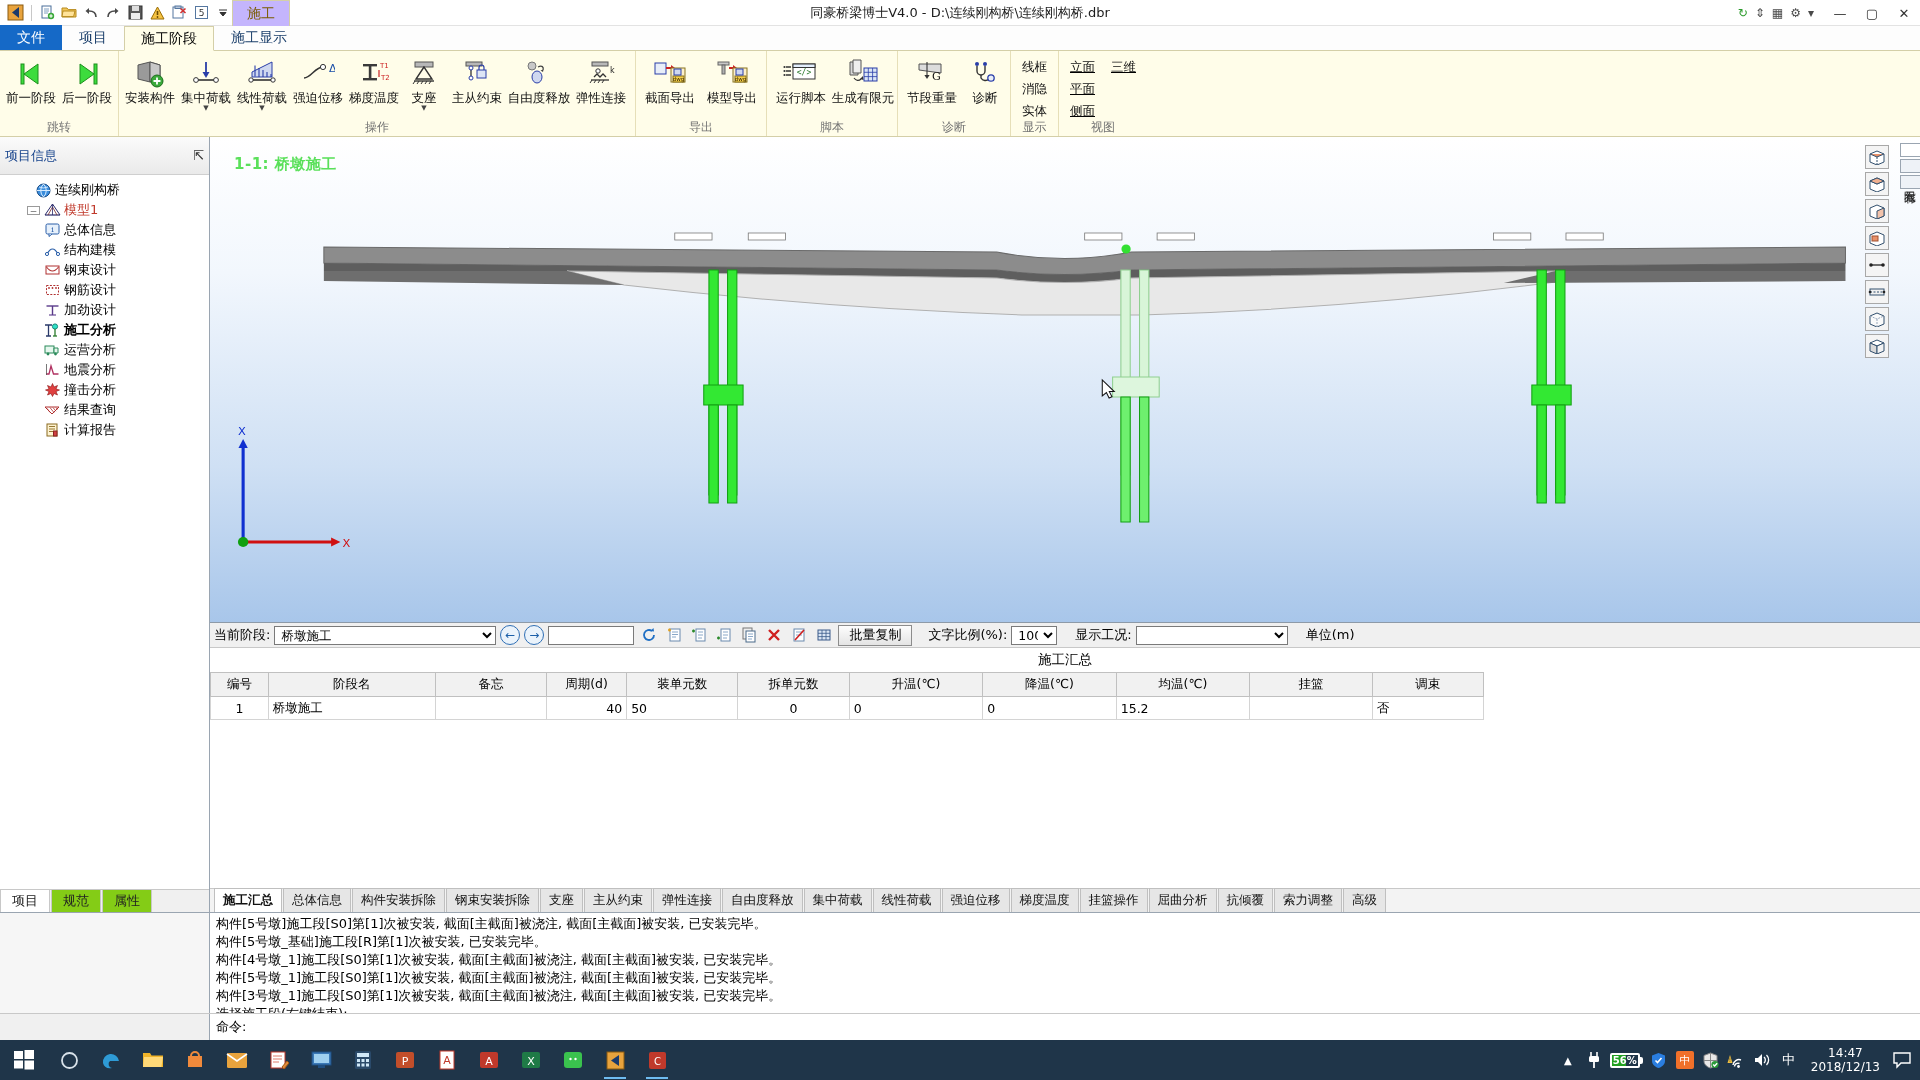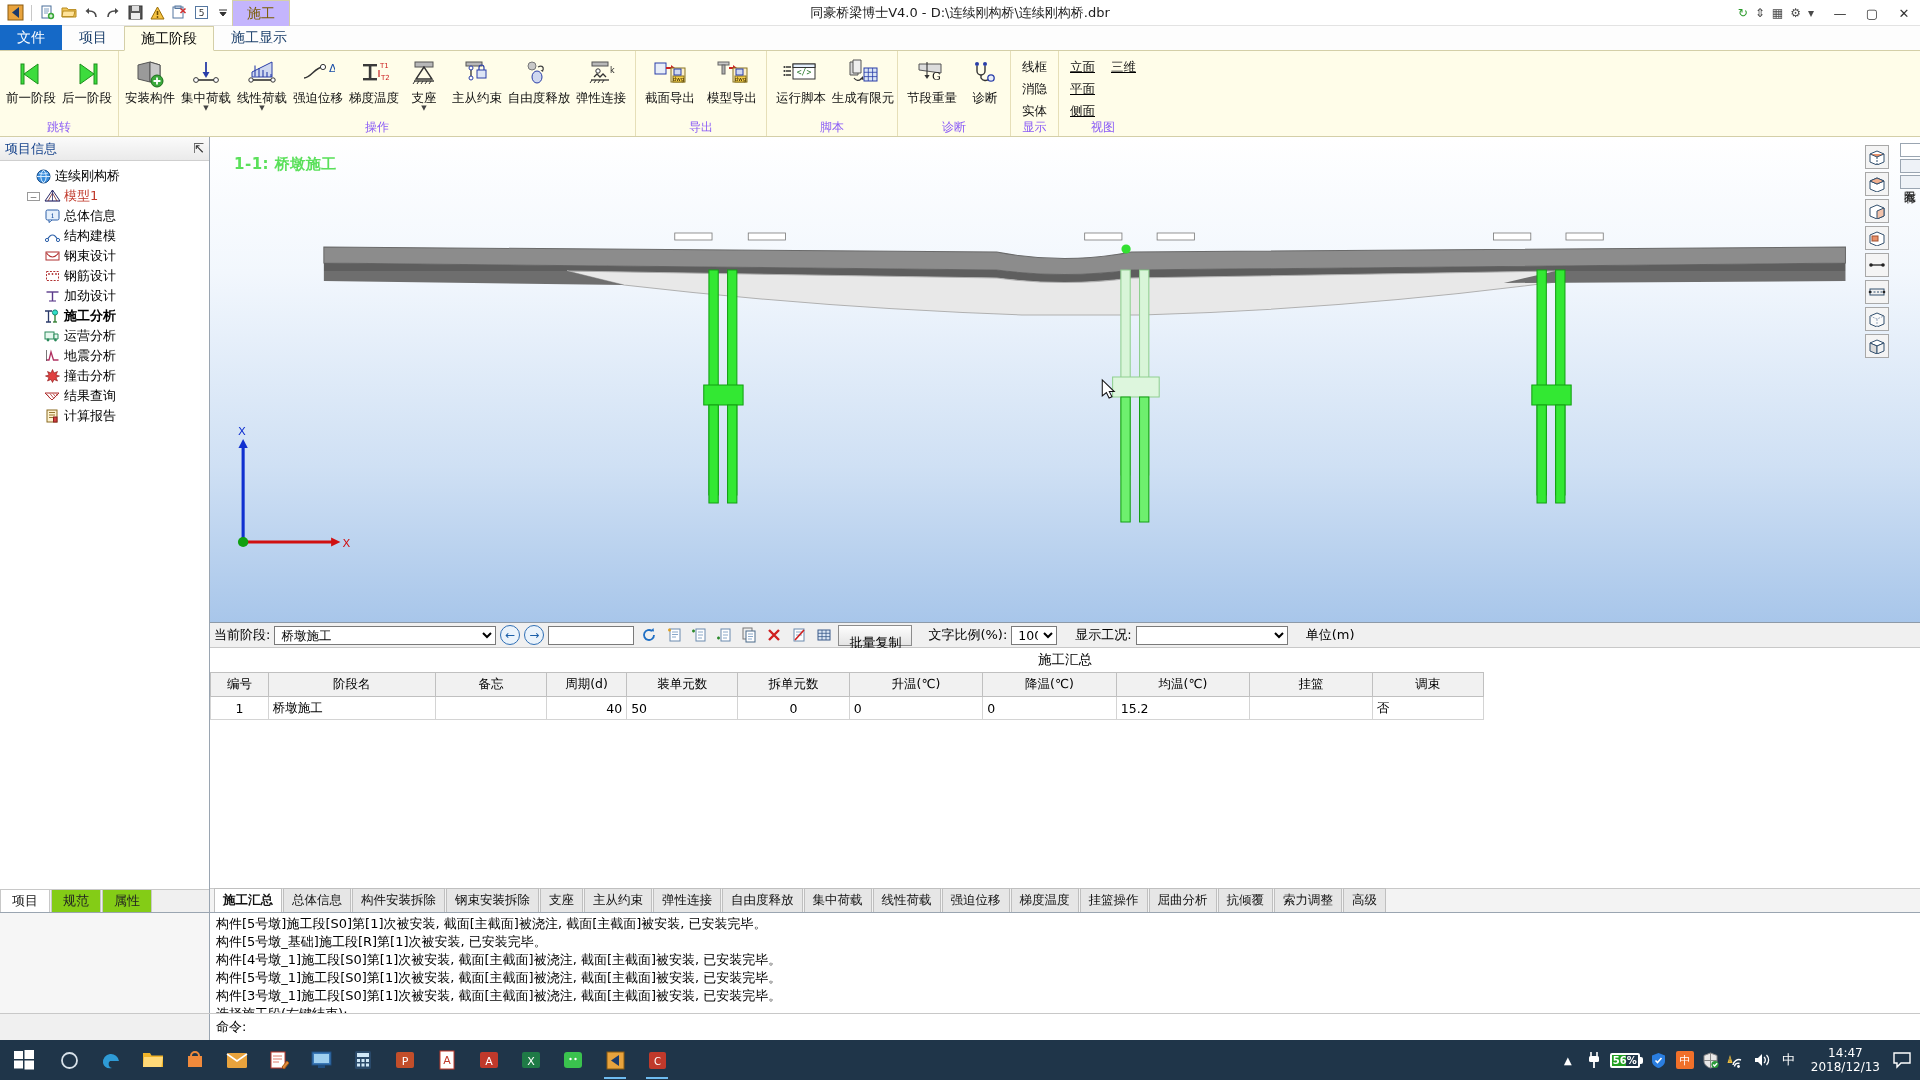--- a/index.html
+++ b/index.html
@@ -57,21 +57,21 @@
   .ribbon {
     height: 86px; background: #fffde9; border-bottom: 1px solid #d4cfa8;
     display: flex; flex: 0 0 86px; position: relative;
   }
   .rgroup {
     display: flex; flex-direction: column; justify-content: space-between;
     border-right: 1px solid #e6dfb8; padding: 3px 3px 0 3px; position: relative;
   }
   .rgroup-items { display: flex; align-items: flex-start; height: 64px; }
   .rgroup-label {
-    text-align: center; font-size: 12px; color: #8b5cf6; height: 17px; line-height: 17px;
+    text-align: center; font-size: 12px; color: #737373; height: 17px; line-height: 17px;
   }
   .rbtn {
     width: 56px; display: flex; flex-direction: column; align-items: center;
     padding: 2px 1px 0 1px; cursor: pointer; border: 1px solid transparent; border-radius: 2px;
   }
   .rbtn .ic { height: 34px; display: flex; align-items: center; justify-content: center; }
   .rbtn .lb { font-size: 12.5px; color: #111; white-space: nowrap; line-height: 14px; }
   .rbtn .caret { font-size: 7px; color: #444; line-height: 7px; height: 8px; }
   .rbtn.wide { width: 62px; }
   .rbtn.narrow { width: 44px; }
@@ -84,21 +84,21 @@
 
   
   .body { flex: 1; display: flex; min-height: 0; }
 
   
   .leftpanel {
     width: 210px; background: #f6f6f6; display: flex; flex-direction: column;
     border-right: 1px solid #9aa5b1; flex: 0 0 210px;
   }
   .lp-head {
-    height: 24px; background: linear-gradient(#fbfbfb,#eaeaea);
+    height: 38px; background: linear-gradient(#fbfbfb,#eaeaea);
     display: flex; align-items: center; padding: 0 5px;
     border-bottom: 1px solid #cfcfcf; font-size: 13px; color: #15428b;
   }
   .lp-head .pin { margin-left: auto; font-size: 13px; color: #333; cursor: pointer; }
   .tree { flex: 1; background: #ffffff; padding: 5px 0 0 21px; overflow: hidden; font-size: 13px; }
   .tnode { display: flex; align-items: center; height: 20px; cursor: pointer; white-space: nowrap; }
   .tnode .tw { width: 13px; text-align: center; font-size: 10px; color: #666; flex:0 0 13px;}
   .tnode .ic { width: 18px; height: 16px; display: flex; align-items: center; justify-content: center; flex:0 0 18px; }
   .tnode .lb { margin-left: 3px; color: #000; }
   .tnode.root { padding-left: 0; }
@@ -163,21 +163,21 @@
   }
   .sb-text {
     width: 86px; height: 19px; border: 1px solid #7a7a7a; background: #fff;
     font-size: 12.5px; padding: 0 3px; font-family: inherit;
   }
   .sb-ic {
     width: 21px; height: 20px; display: flex; align-items: center; justify-content: center;
     cursor: pointer; border: 1px solid transparent; font-size: 13px;
   }
   .sb-btn {
-    height: 21px; padding: 8px 10px; border: 1px solid #8c8c8c; background: linear-gradient(#fdfdfd,#e4e4e4);
+    height: 21px; padding: 0 10px; border: 1px solid #8c8c8c; background: linear-gradient(#fdfdfd,#e4e4e4);
     font-size: 13px; cursor: pointer; font-family: Liberation Mono, monospace;
   }
   .sb-num {
     width: 46px; height: 19px; border: 1px solid #7a7a7a; background: #fff;
     font-size: 12.5px; padding: 0 2px; font-family: inherit;
   }
   .sb-wide {
     width: 152px; height: 19px; border: 1px solid #7a7a7a; background: #fff;
     font-size: 12.5px; padding: 0 2px; font-family: inherit;
   }

